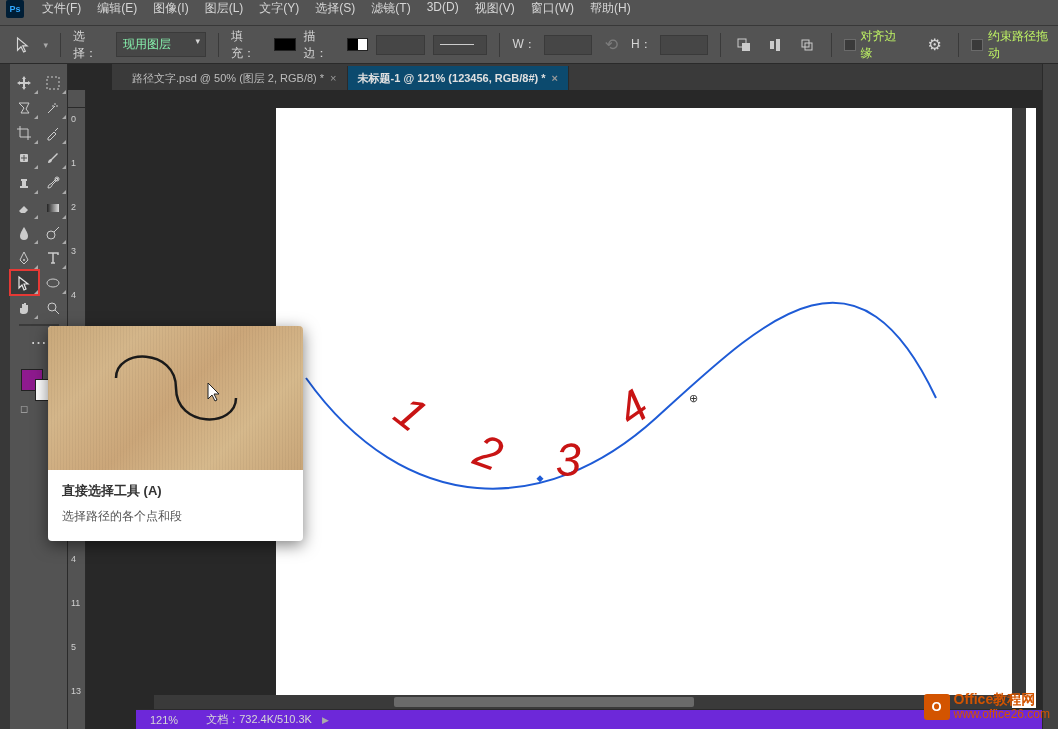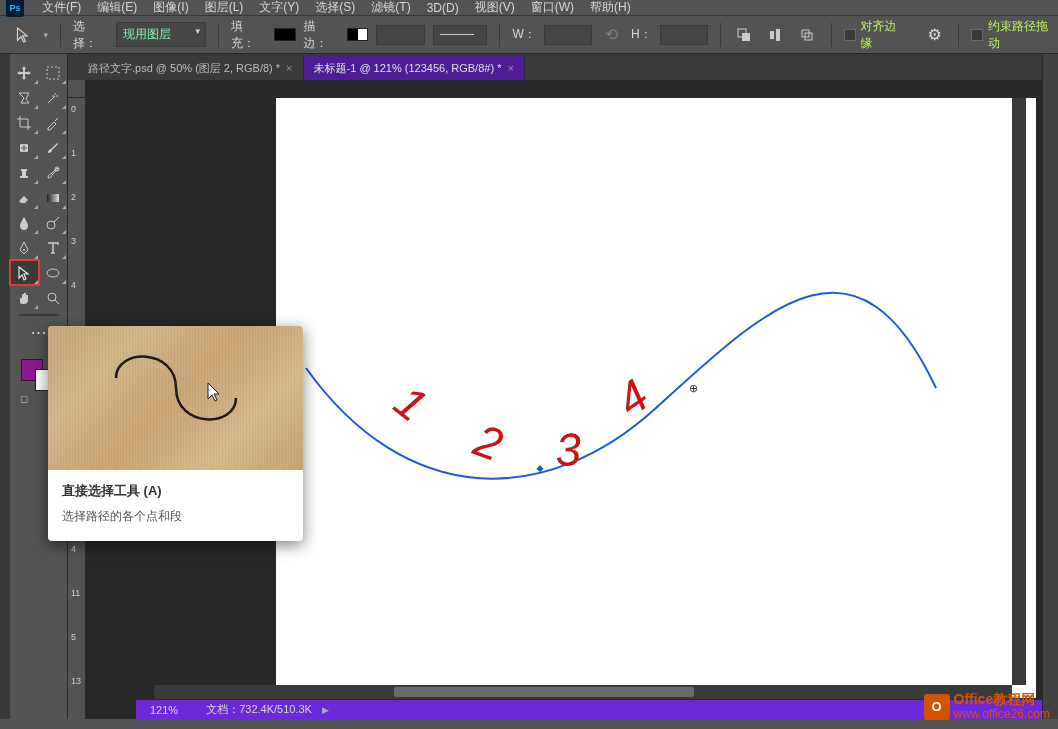--- a/index.html
+++ b/index.html
@@ -1,18 +1,18 @@
 <!DOCTYPE html>
 <html><head>
 <meta charset="utf-8">
 <style>
   * { box-sizing: border-box; margin: 0; padding: 0; font-family: "Microsoft YaHei", Arial, sans-serif; }
   body { width: 1058px; height: 729px; background: #535353; overflow: hidden; position: relative; }
   
-  .menubar { height: 16px; background: #535353; display: flex; align-items: center; padding-left: 6px; border-bottom: 1px solid #383838; }
+  .menubar { height: 26px; background: #535353; display: flex; padding-left: 6px; border-bottom: 1px solid #383838; }
   .ps-logo { width: 18px; height: 18px; background: #001e36; color: #31a8ff; font-size: 9px; font-weight: bold; display: flex; align-items: center; justify-content: center; border-radius: 2px; margin-right: 10px; }
   .menubar .menu-item { color: #d6d6d6; font-size: 12px; padding: 0 8px; cursor: pointer; }
   
   .optionsbar { height: 38px; background: #535353; display: flex; align-items: center; padding-left: 14px; border-bottom: 1px solid #2a2a2a; gap: 8px; }
   .tool-arrow-icon { width: 18px; height: 18px; color: #d6d6d6; margin-right: 4px; }
   .sep { width: 1px; height: 24px; background: #3a3a3a; margin: 0 4px; }
   .opt-label { color: #d6d6d6; font-size: 12px; }
   .opt-select { background: #464646; border: 1px solid #3a3a3a; color: #86efac; font-size: 12px; padding: 3px 18px 3px 6px; position: relative; min-width: 90px; }
   .opt-select::after { content: "▾"; position: absolute; right: 5px; color: #d6d6d6; font-size: 9px; }
   .swatch { width: 22px; height: 13px; border: 1px solid #222; }
@@ -35,23 +35,23 @@
   .tool-cell.selected { background: #3a3a3a; outline: 2px solid #e53935; outline-offset: -1px; }
   .tool-cell svg { width: 16px; height: 16px; }
   .tool-cell .corner { position: absolute; right: 1px; bottom: 1px; width: 0; height: 0; border-right: 4px solid #aaa; border-top: 4px solid transparent; }
   .color-sw { width: 40px; height: 28px; position: relative; margin-top: 14px; margin-bottom: 2px; }
   .color-sw .fg { width: 22px; height: 22px; background: #8e1a8e; border: 1px solid #222; position: absolute; top: 0; left: 2px; }
   .color-sw .bg { width: 22px; height: 22px; background: #fff; border: 1px solid #222; position: absolute; bottom: -4px; right: 2px; }
   .mini-row { width: 100%; height: 18px; display: flex; }
   .mini-row > div { flex: 1; display: flex; align-items: center; justify-content: center; color: #b0b0b0; font-size: 10px; }
   
   .workspace { flex: 1; background: #282828; display: flex; flex-direction: column; position: relative; }
-  .tabs { height: 26px; background: #3a3a3a; display: flex; align-items: flex-end; padding-left: 10px; }
+  .tabs { height: 26px; background: #3a3a3a; display: flex; align-items: flex-end; padding-left: 10px; margin-left: 44px; }
   .tab { height: 24px; padding: 0 10px; color: #bdbdbd; font-size: 11px; display: flex; align-items: center; gap: 6px; background: #3a3a3a; border-right: 1px solid #2a2a2a; }
-  .tab.active { background: #4c1d95; color: #e0e0e0; }
+  .tab.active { background: #0c4a6e; color: #e0e0e0; font-weight: bold; }
   .tab .close-x { font-size: 11px; color: #999; }
   .ruler-h { height: 18px; background: #535353; border-bottom: 1px solid #2a2a2a; position: relative; overflow: hidden; margin-left: 18px; }
   .doc-area { flex: 1; display: flex; }
   .ruler-v { width: 18px; background: #535353; border-right: 1px solid #2a2a2a; position: relative; overflow: hidden; }
   .ruler-v .num { position: absolute; left: 3px; font-size: 9px; color: #d0d0d0; writing-mode: horizontal-tb; }
   .canvas-wrap { flex: 1; background: #282828; position: relative; overflow: hidden; }
   .canvas { position: absolute; left: 190px; top: 0; width: 760px; height: 600px; background: #fff; }
   .canvas svg { width: 100%; height: 100%; }
   
   .tooltip { position: absolute; left: 48px; top: 326px; width: 255px; background: #fff; border-radius: 4px; box-shadow: 0 4px 16px rgba(0,0,0,.5); overflow: hidden; z-index: 100; }

